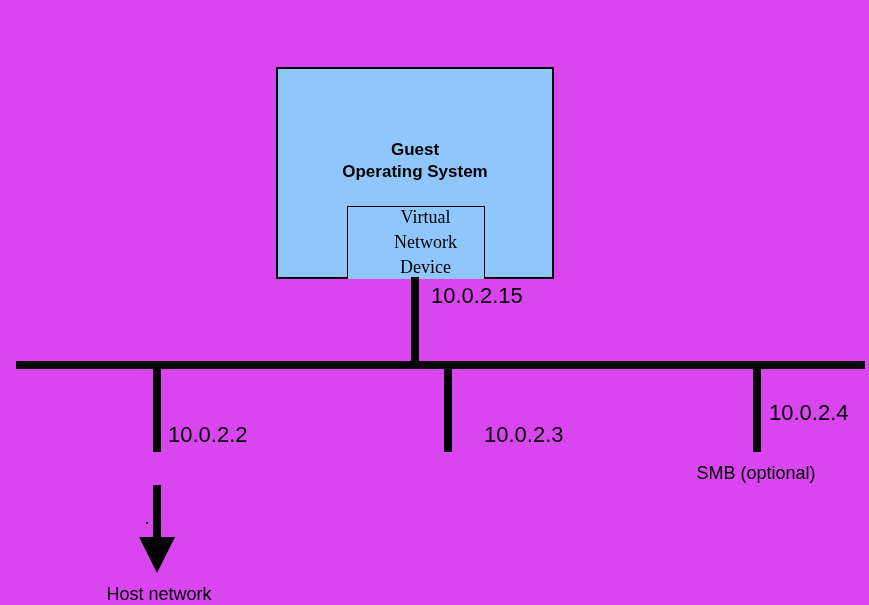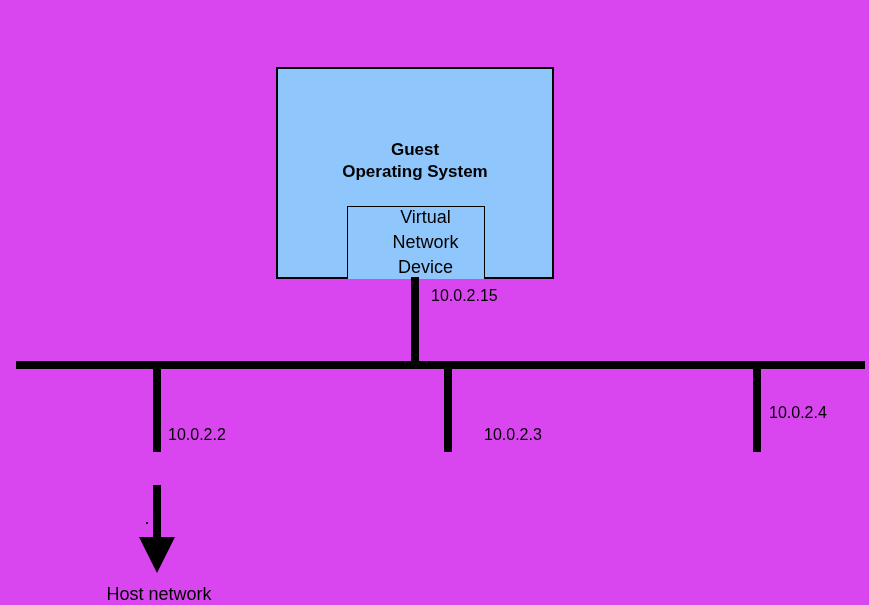--- a/index.html
+++ b/index.html
@@ -63,20 +63,21 @@
   .vnd-label {
     position: absolute;
     left: 347px;
     top: 205px;
     width: 157px;
     text-align: center;
     font-size: 18px;
     line-height: 25px;
     color: #000000;
     white-space: pre-line;
+    font-family: Liberation Serif, serif;
   }
 
   
   .wire-v {
     position: absolute;
     width: 8px;
     background: #000000;
   }
 
   .bus {
@@ -124,21 +125,21 @@
     left: 146px;
     top: 522px;
     width: 2px;
     height: 2px;
     background: #000000;
   }
 
   
   .ip-label {
     position: absolute;
-    font-size: 16px;
+    font-size: 22px;
     line-height: 18px;
     color: #000000;
     white-space: nowrap;
   }
   .ip-vm      { left: 431px; top: 287px; }
   .ip-gateway { left: 168px; top: 426px; }
   .ip-dns     { left: 484px; top: 426px; }
   .ip-smb     { left: 769px; top: 404px; }
 
   .node-label {
@@ -177,20 +178,21 @@
   <div class="bus"></div>
 
   <div class="wire-v stub-gateway"></div>
   <div class="ip-label ip-gateway">10.0.2.2</div>
 
   <div class="wire-v stub-dns"></div>
   <div class="ip-label ip-dns">10.0.2.3</div>
 
   <div class="wire-v stub-smb"></div>
   <div class="ip-label ip-smb">10.0.2.4</div>
+  <div class="node-label node-smb">SMB (optional)</div>
 
   <div class="arrow-shaft"></div>
   <div class="arrow-speck"></div>
   <div class="arrow-head"></div>
 
   <div class="node-label node-host">Host network</div>
 
 </div>
 
 </body></html>

